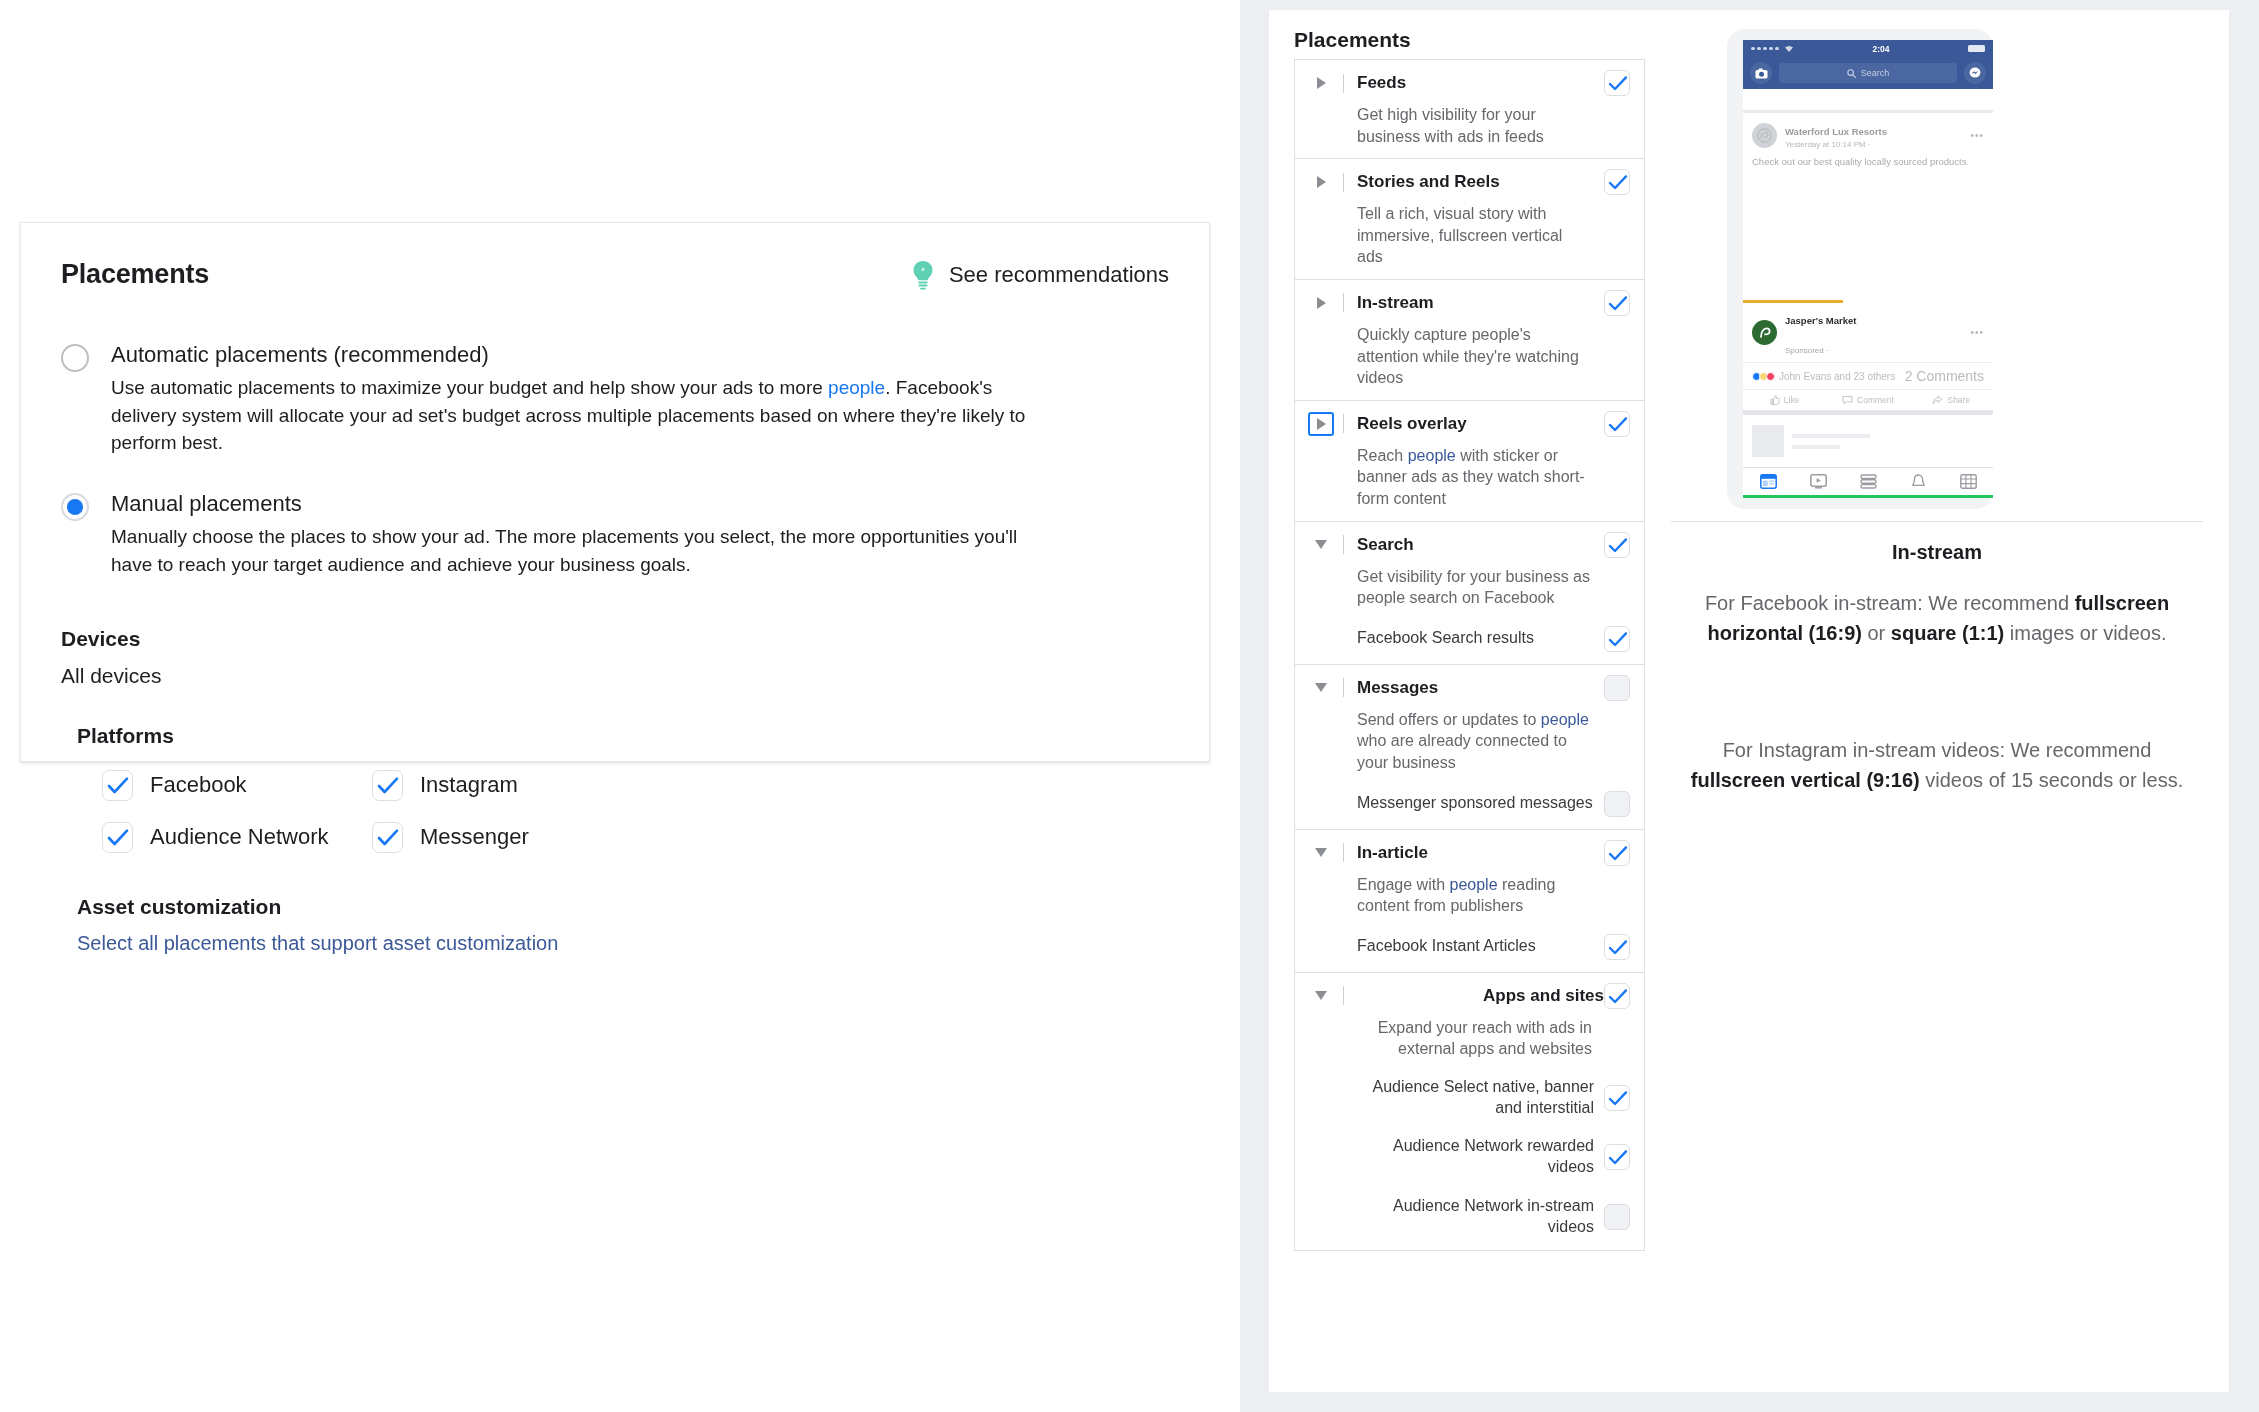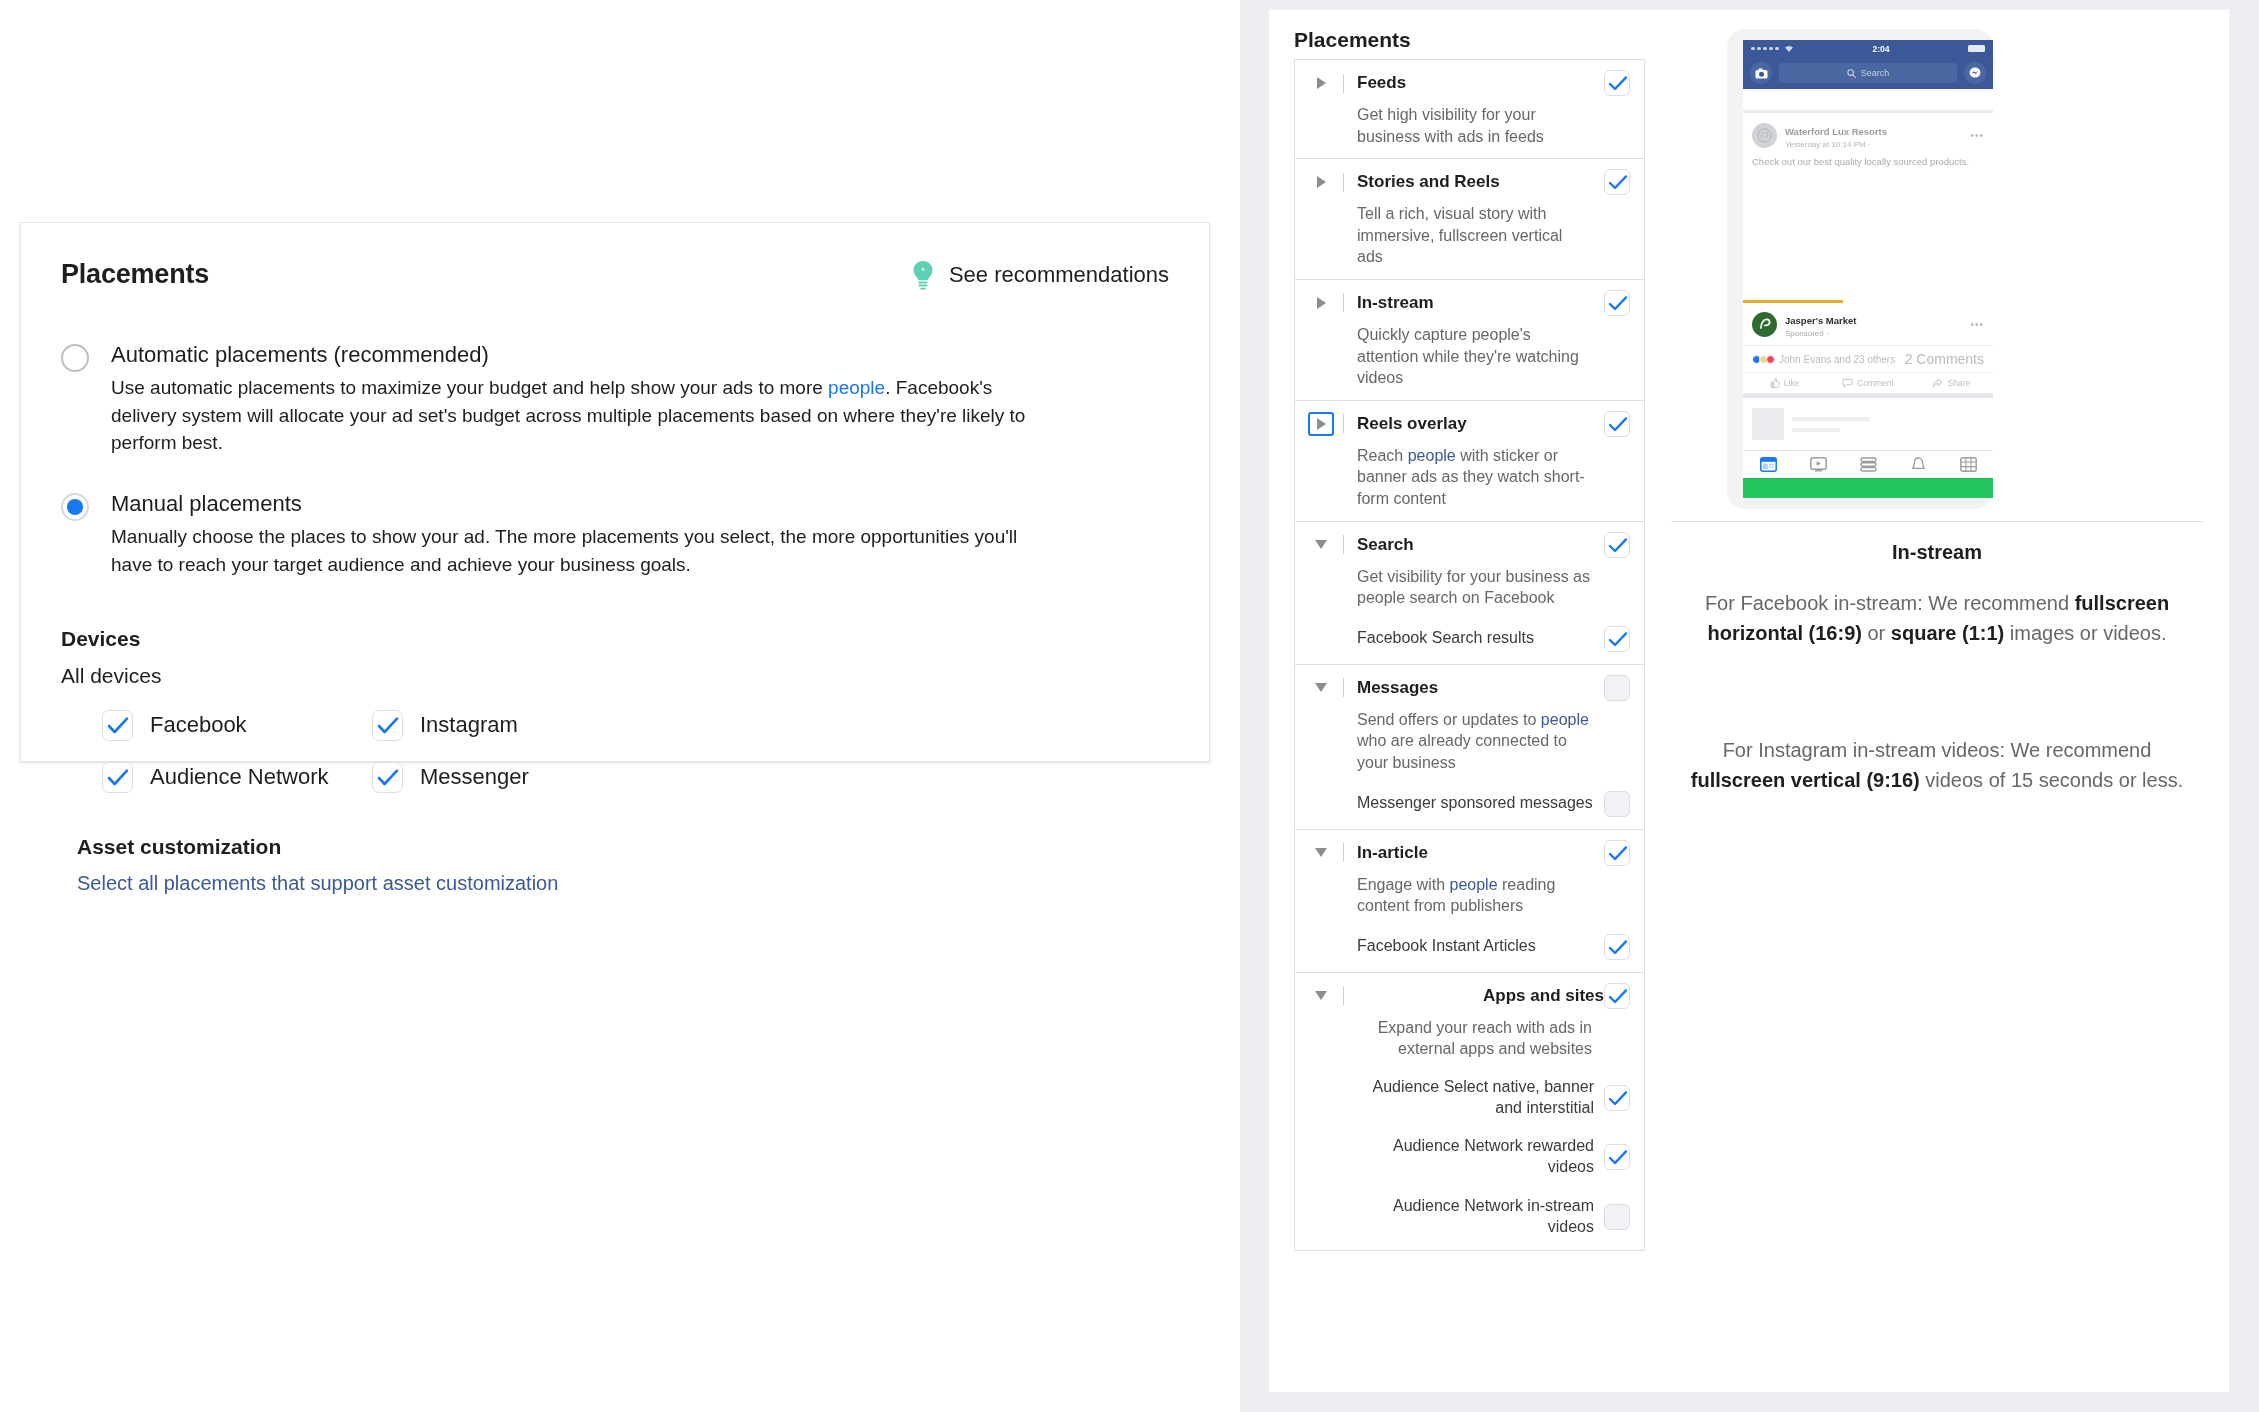--- a/index.html
+++ b/index.html
@@ -125,21 +125,21 @@
        radial-gradient(ellipse 32px 16px at 20% 70%, #cf4a61 0%, #b8374f 42%, #e7dcc9 58%, #8f9856 75%, #808a4b 100%),
        radial-gradient(ellipse 30px 15px at 44% 80%, #d2455d 0%, #ba384f 42%, #e8ddc8 58%, #939c58 75%, #838d4d 100%),
        radial-gradient(ellipse 46px 60px at 78% 55%, #e8a85d 0%, #d98f3f 45%, #c27a2f 100%),
        radial-gradient(ellipse 40px 32px at 96% 20%, #d9cdbb 0%, #bfae97 100%),
        linear-gradient(160deg, #d9c8ae 0%, #c9b191 45%, #b99c79 100%);
   }
   .p-imgbar { position:absolute; left:0; bottom:0; width:40%; height:3px; background:#e8ab2e; }
   .p-sp { display:flex; align-items:center; padding:7px 9px; }
   .p-splogo { width:25px; height:25px; border-radius:50%; background:#2e6b33; flex:none; display:flex;align-items:center;justify-content:center; }
   .p-spname { font-size:9.5px; font-weight:bold; color:#2d2e30; }
-  .p-spsub { font-size:8px; color:#a4a6aa; margin-top:1px; }
+  .p-spsub { font-size:8px; color:#a4a6aa; margin-top:18px; }
   .p-react { display:flex; align-items:center; padding:5px 9px; border-top:1px solid #ecedf0; }
   .p-rx { display:flex; }
   .p-rxd { width:9px; height:9px; border-radius:50%; margin-right:-2px; border:1px solid #fff; }
   .p-rtext { font-size:10px; color:#b9bbbf; margin-left:6px; flex:1; }
   .p-rcount { font-size:14px; color:#b9bbbf; }
   .p-acts { display:flex; border-top:1px solid #ecedf0; padding:5px 0; }
   .p-act { flex:1; display:flex; align-items:center; justify-content:center; gap:4px; font-size:8.5px; color:#bcbec2; }
   .p-gap { height:5px; background:#e4e6eb; }
   .p-next { display:flex; align-items:center; padding:8px 9px; height:52px; background:#fff; }
   .p-nextimg { width:32px; height:32px; background:#e9ebee; flex:none; }
@@ -197,20 +197,21 @@
               <div class="radio-label">Manual placements</div>
               <div class="radio-desc">Manually choose the places to show your ad. The more placements you select, the more opportunities you'll have to reach your target audience and achieve your business goals.</div>
             </div>
           </div>
 
         </div>
 
         <div class="devices-h">Devices</div>
         <div class="devices-v">All devices</div>
 
+        <div class="platforms-h">Platforms</div>
         <div class="plat-grid">
 
           <div class="plat-item">
             <span class="cbx">
               <svg width="22" height="20" viewBox="0 0 22 20">
                   <path d="M2 10 L7.6 16 L20 2.6" stroke="#1877f2" stroke-width="2.6" fill="none" stroke-linecap="round" stroke-linejoin="round"></path>
                 </svg>
             </span>
             <span class="plat-label">Facebook</span>
           </div>

